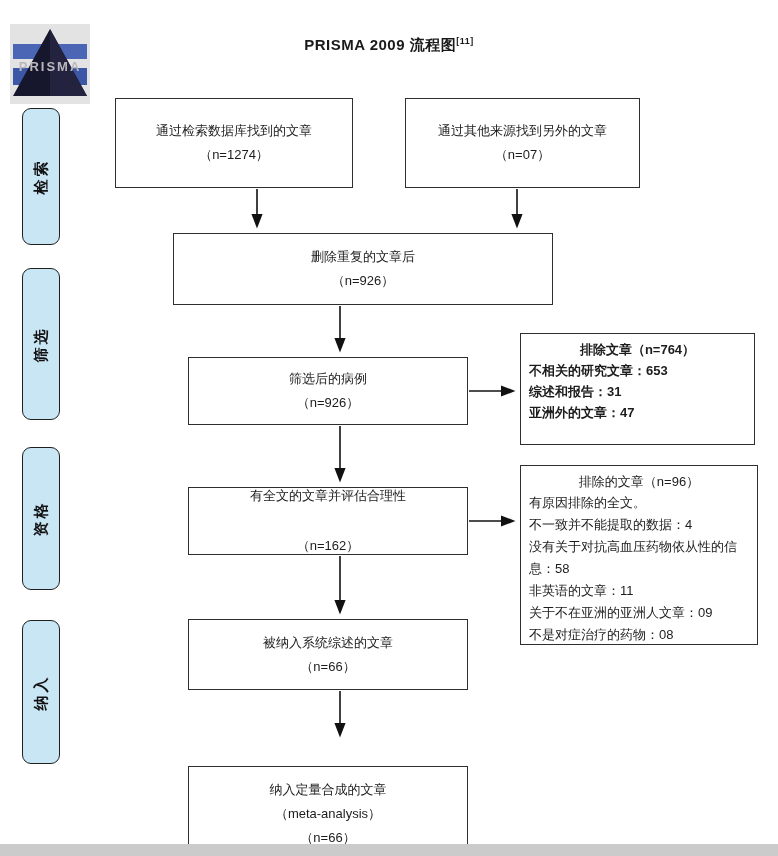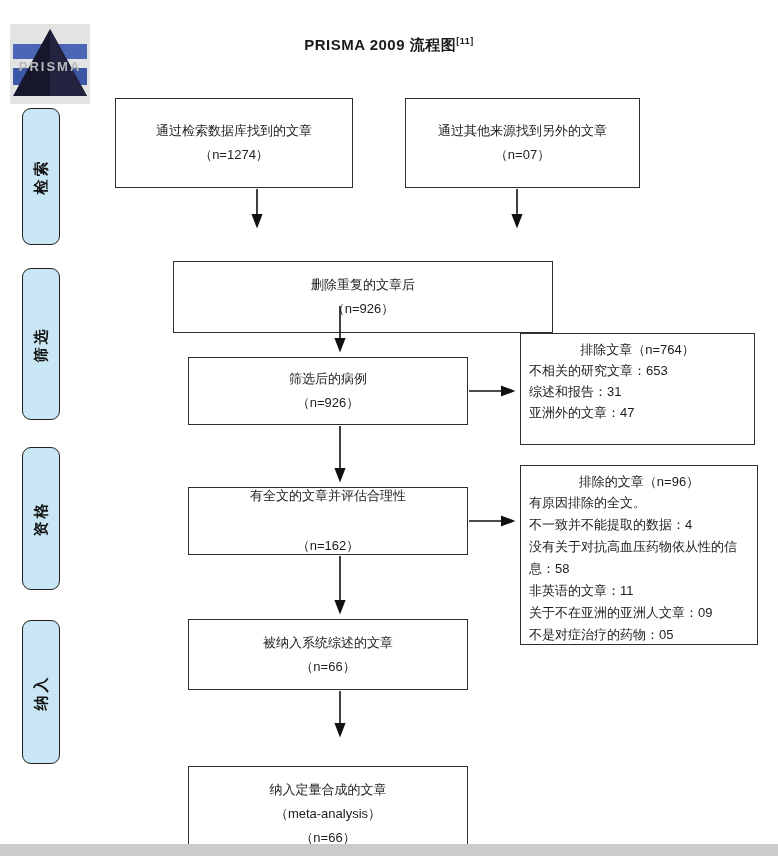--- a/index.html
+++ b/index.html
@@ -100,21 +100,21 @@
   <div class="fbox" style="left:115px;top:98px;width:238px;height:90px;">
     <div>通过检索数据库找到的文章</div>
     <div>（n=1274）</div>
   </div>
 
   <div class="fbox" style="left:405px;top:98px;width:235px;height:90px;">
     <div>通过其他来源找到另外的文章</div>
     <div>（n=07）</div>
   </div>
 
-  <div class="fbox" style="left:173px;top:233px;width:380px;height:72px;margin-top:28px;">
+  <div class="fbox" style="left:173px;top:233px;width:380px;height:72px;">
     <div>删除重复的文章后</div>
     <div>（n=926）</div>
   </div>
 
   <div class="fbox" style="left:188px;top:357px;width:280px;height:68px;">
     <div>筛选后的病例</div>
     <div>（n=926）</div>
   </div>
 
   <div class="fbox" style="left:188px;top:487px;width:280px;height:68px;gap:26px;">
@@ -126,35 +126,35 @@
     <div>被纳入系统综述的文章</div>
     <div>（n=66）</div>
   </div>
 
   <div class="fbox" style="left:188px;top:766px;width:280px;height:96px;">
     <div>纳入定量合成的文章</div>
     <div>（meta-analysis）</div>
     <div>（n=66）</div>
   </div>
 
-  <div class="xbox" id="x1" style="left:520px;top:333px;width:235px;height:112px;">
+  <div class="xbox" id="x1" style="left:520px;top:333px;width:235px;height:112px;font-weight:bold;">
     <div class="xtitle">排除文章（n=764）</div>
     <div class="xitem">不相关的研究文章：653</div>
     <div class="xitem">综述和报告：31</div>
     <div class="xitem">亚洲外的文章：47</div>
   </div>
 
   <div class="xbox" id="x2" style="left:520px;top:465px;width:238px;height:180px;">
     <div class="xtitle">排除的文章（n=96）</div>
     <div class="xitem">有原因排除的全文。</div>
     <div class="xitem">不一致并不能提取的数据：4</div>
     <div class="xitem">没有关于对抗高血压药物依从性的信息：58</div>
     <div class="xitem">非英语的文章：11</div>
     <div class="xitem">关于不在亚洲的亚洲人文章：09</div>
-    <div class="xitem">不是对症治疗的药物：05</div>
+    <div class="xitem">不是对症治疗的药物：08</div>
   </div>
 
   <svg id="arrows" width="778" height="856" viewBox="0 0 778 856">
     <defs>
       <marker id="arw" markerWidth="10" markerHeight="9" refX="7.5" refY="3.5" orient="auto">
         <path d="M0,0 L9,3.5 L0,7 Z" fill="#111"></path>
       </marker>
     </defs>
     <line x1="257" y1="189" x2="257" y2="226" stroke="#111" stroke-width="1.6" marker-end="url(#arw)"></line>
     <line x1="517" y1="189" x2="517" y2="226" stroke="#111" stroke-width="1.6" marker-end="url(#arw)"></line>

